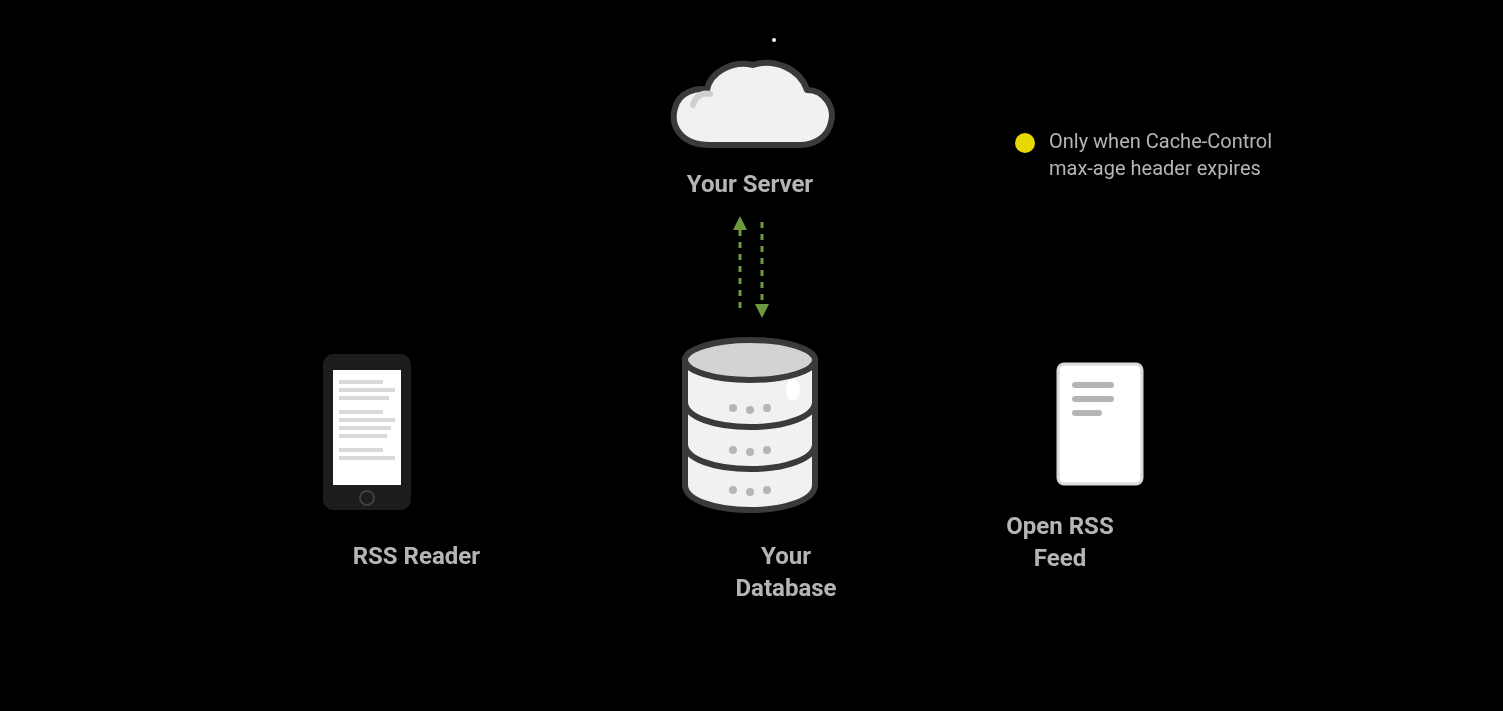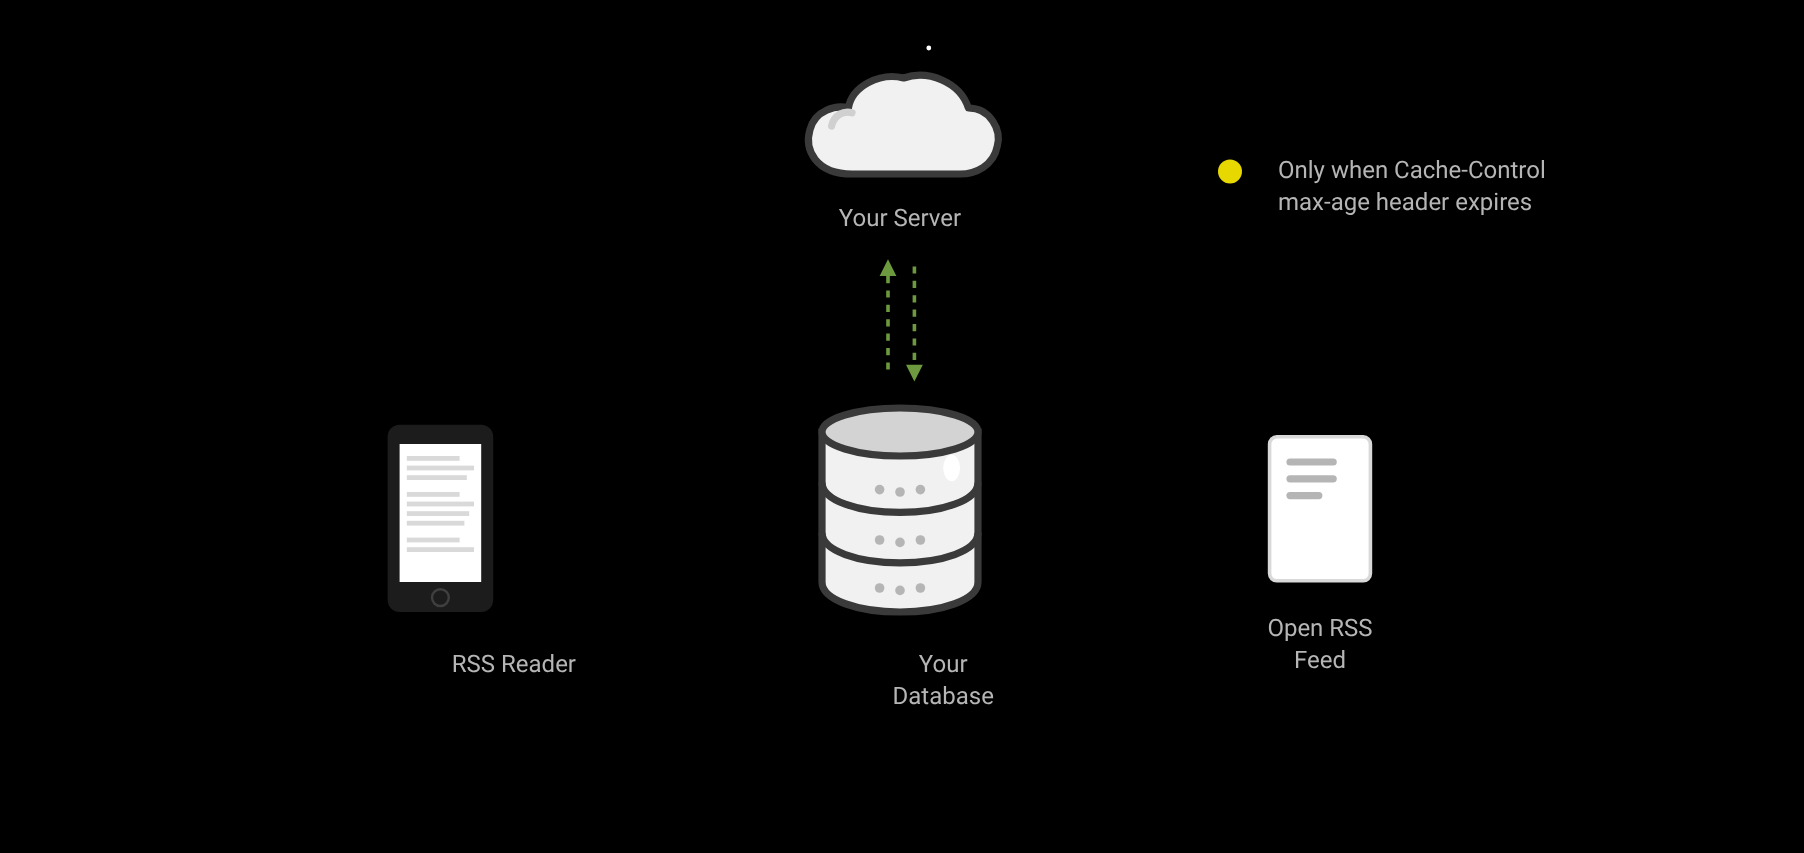--- a/index.html
+++ b/index.html
@@ -5,35 +5,36 @@
   * { box-sizing: border-box; margin: 0; padding: 0; }
   body {
     width: 1503px;
     height: 711px;
     background: #000000;
     position: relative;
     font-family: -apple-system, BlinkMacSystemFont, "Segoe UI", Roboto, Helvetica, Arial, sans-serif;
   }
   .label {
     color: #b5b5b5;
-    font-size: 20px;
+    font-size: 24px;
     text-align: center;
     position: absolute;
     line-height: 1.35;
+    font-weight: bold;
   }
   .legend-text {
     color: #b5b5b5;
     font-size: 20px;
     line-height: 1.35;
   }
   .legend {
     position: absolute;
     display: flex;
     align-items: flex-start;
-    gap: 30px;
+    gap: 14px;
   }
   .dot {
     width: 20px;
     height: 20px;
     border-radius: 50%;
     margin-top: 5px;
     flex-shrink: 0;
   }
   .icon-wrap { position: absolute; }
 </style>
@@ -115,21 +116,21 @@
 <div class="label" style="left:260px; top:540px; width:220px;text-align:right;">RSS Reader</div>
 
 <div class="icon-wrap" style="left:1050px; top:358px;">
   <svg width="100" height="135" viewBox="0 0 100 135">
     <rect x="8" y="6" width="84" height="120" rx="6" fill="#ffffff" stroke="#d9d9d9" stroke-width="3"></rect>
     <rect x="22" y="24" width="42" height="6" rx="3" fill="#b5b5b5"></rect>
     <rect x="22" y="38" width="42" height="6" rx="3" fill="#b5b5b5"></rect>
     <rect x="22" y="52" width="30" height="6" rx="3" fill="#b5b5b5"></rect>
   </svg>
 </div>
-<div class="label" style="left:1000px; top:510px; width:200px; white-space:pre-line;">Open RSS
+<div class="label" style="left:960px; top:510px; width:200px; white-space:pre-line;">Open RSS
 Feed</div>
 
 <div class="legend" style="left:1015px; top:128px;">
   <div class="dot" style="background:#e7d900;"></div>
   <div class="legend-text" style="white-space:pre-line;">Only when Cache-Control
 max-age header expires</div>
 </div>
 
 <div style="position:absolute; left:772px; top:38px; width:4px; height:4px; background:#fff; border-radius:50%;"></div>
 

